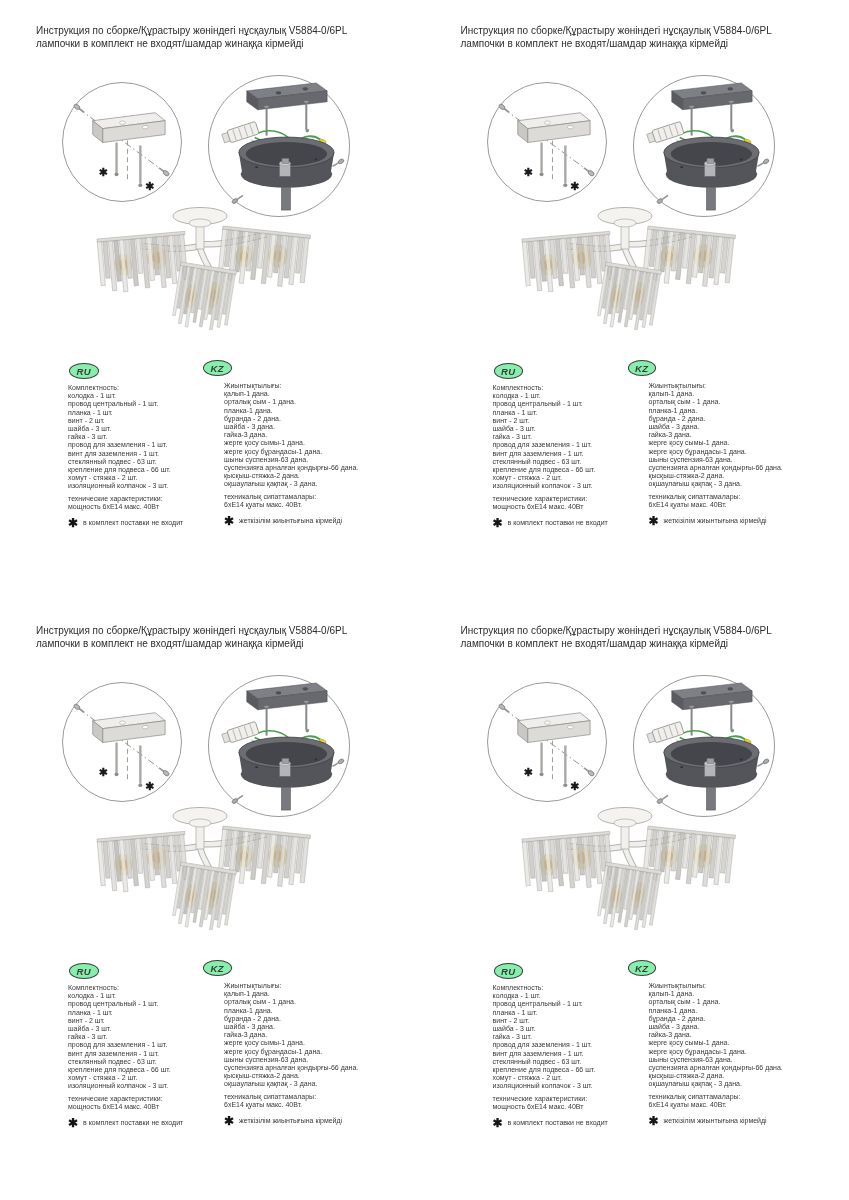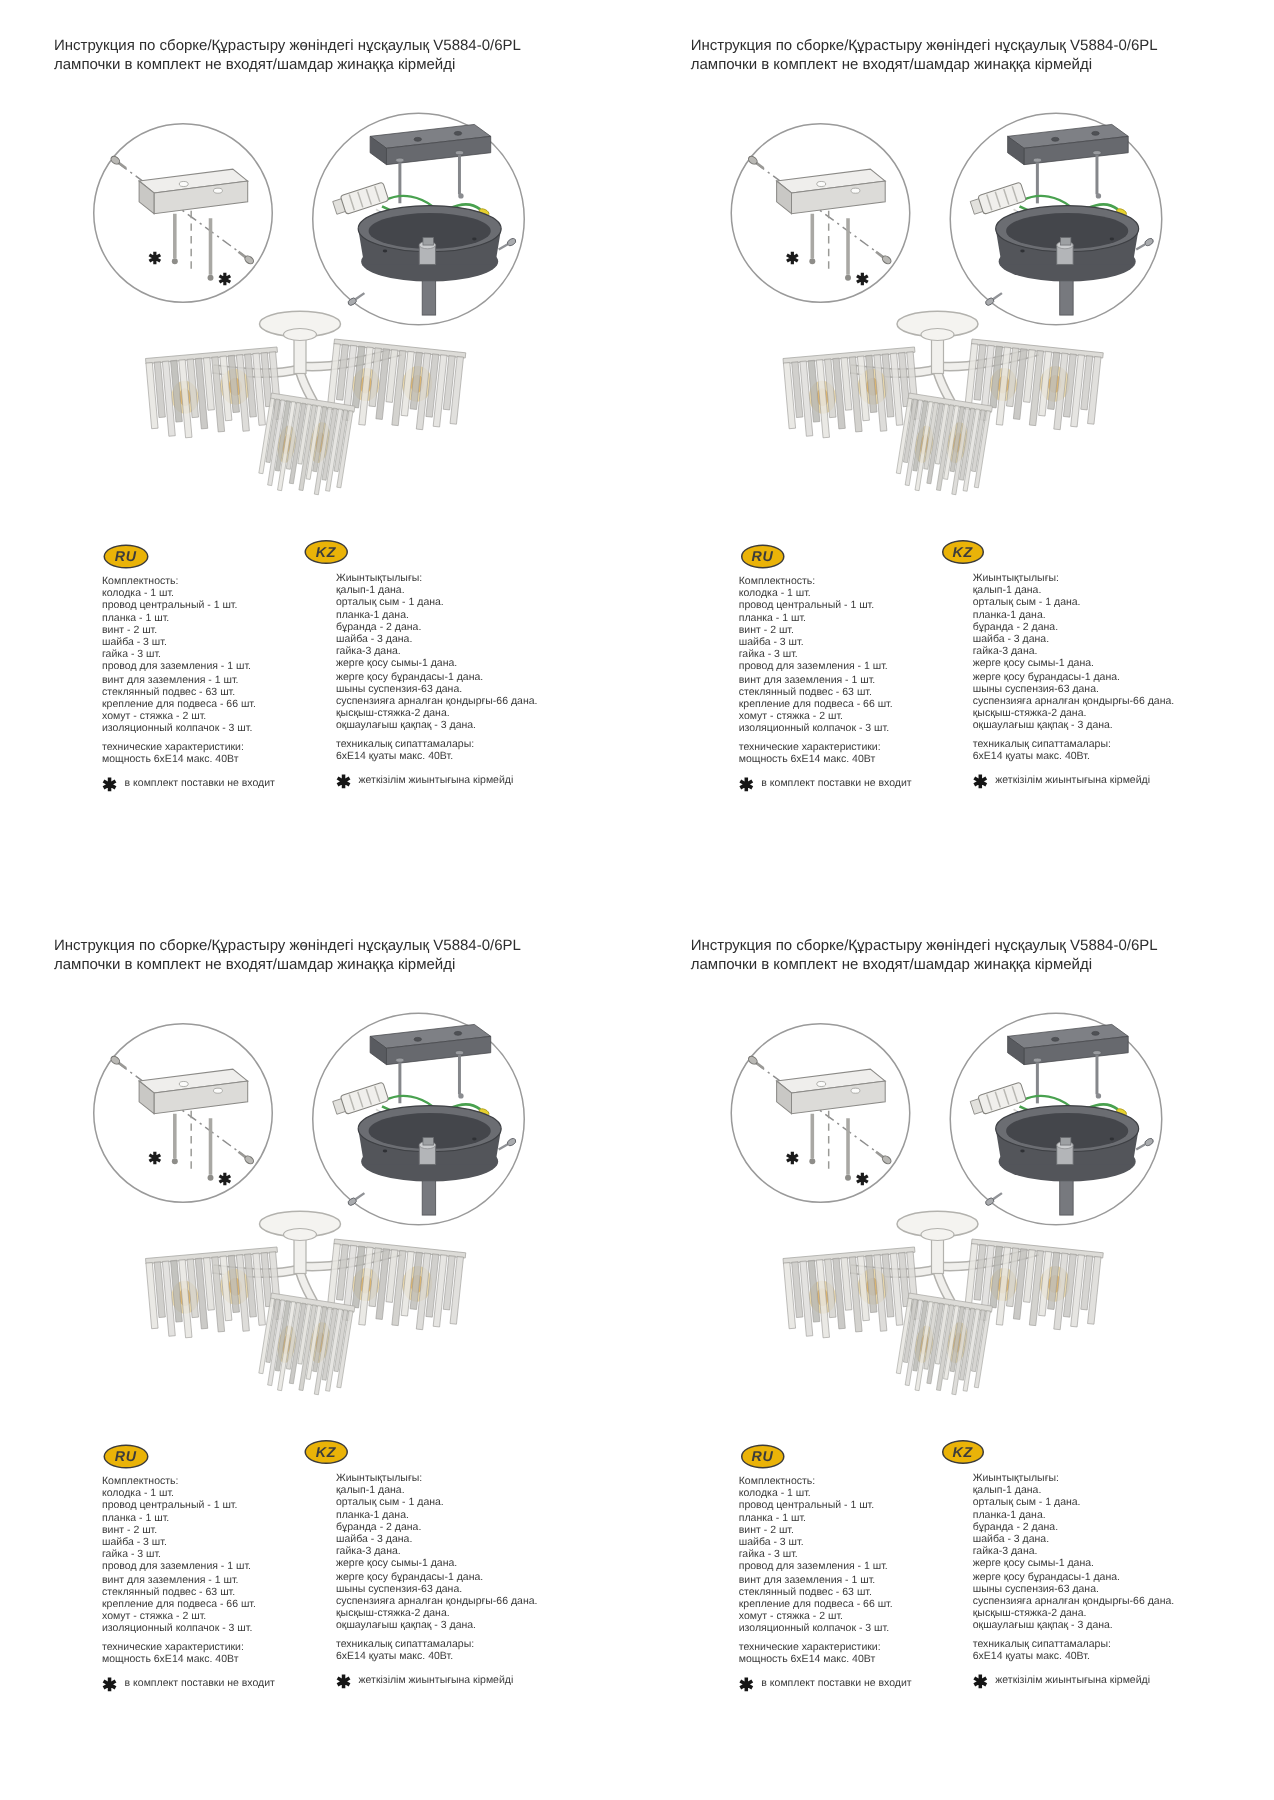--- a/index.html
+++ b/index.html
@@ -5,21 +5,21 @@
   html,body{margin:0;padding:0;background:#ffffff;}
   body{width:849px;height:1200px;font-family:"Liberation Sans",sans-serif;-webkit-font-smoothing:antialiased;}
   .sheet{width:849px;height:1200px;display:grid;grid-template-columns:424.5px 424.5px;grid-template-rows:600px 600px;}
   .quadrant{position:relative;width:424.5px;height:600px;overflow:hidden;}
   .title{position:absolute;left:36px;top:24px;font-size:10px;line-height:13px;color:#2d2d2d;white-space:nowrap;}
   .circle{position:absolute;border:1px solid #9a9a9a;border-radius:50%;box-sizing:border-box;background:#fff;}
   .c1{left:62px;top:82px;width:120px;height:120px;}
   .c2{left:208px;top:75px;width:142px;height:142px;}
   .circle svg{width:100%;height:100%;display:block;}
   .chandelier{position:absolute;left:85px;top:196px;width:230px;height:170px;}
-  .badge{position:absolute;border:1.4px solid #3c3c3c;border-radius:50%;font-weight:bold;font-style:italic;font-size:9.5px;color:#3c3c3c;padding:1.5px 6.5px;letter-spacing:.5px;background:#eab308;}
+  .badge{position:absolute;border:1.4px solid #3c3c3c;border-radius:50%;font-weight:bold;font-style:italic;font-size:9.5px;color:#3c3c3c;padding:1.5px 6.5px;letter-spacing:.5px;background:#86efac;}
   .ru-badge{left:69px;top:363px;}
   .kz-badge{left:203px;top:360px;}
   .list{position:absolute;font-size:7px;line-height:8.2px;color:#3a3a3a;}
   .ru-list{left:68px;top:384px;width:152px;}
   .kz-list{left:224px;top:382px;width:168px;}
   .tech{margin-top:4px;}
   .note{margin-top:8px;display:flex;align-items:center;gap:5px;}
   .note .ast{font-size:12px;font-weight:bold;line-height:8px;color:#151515;}
   .ast-svg{font-family:"Liberation Sans",sans-serif;font-weight:bold;font-size:11px;fill:#1a1a1a;}
   .hidden-defs{position:absolute;width:0;height:0;overflow:hidden;}

